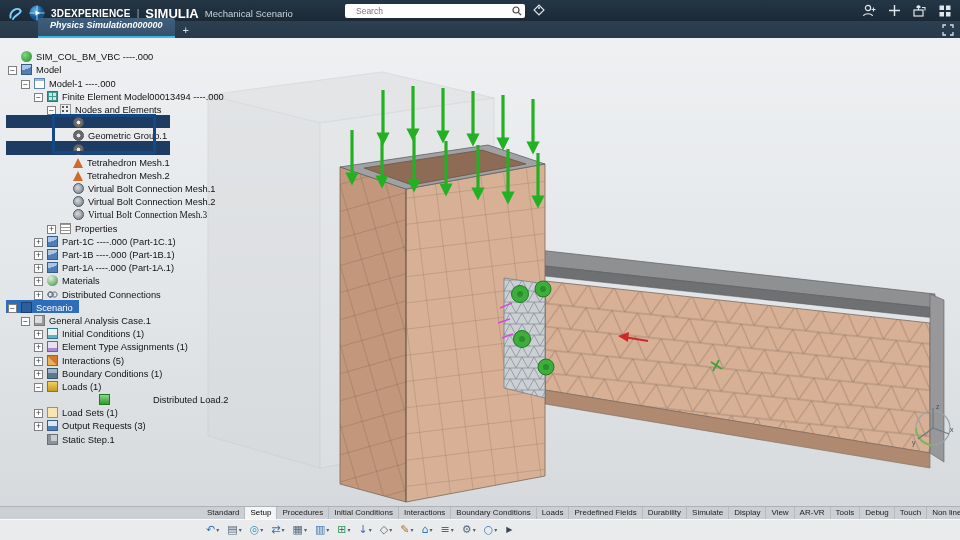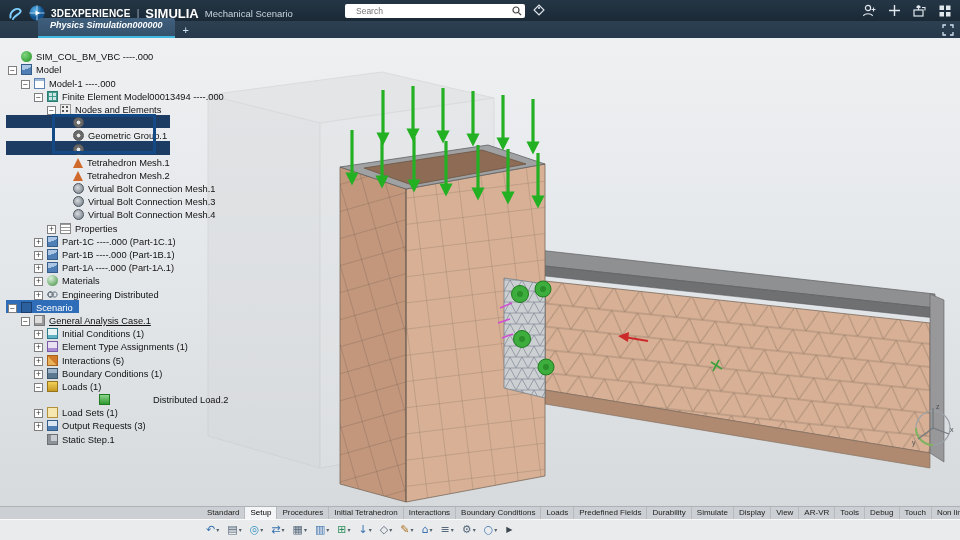--- a/index.html
+++ b/index.html
@@ -32,21 +32,21 @@
 
   
   .tree{position:absolute;left:6px;top:11px;z-index:5;width:330px}
   .trow{height:13.2px;display:flex;align-items:flex-end;white-space:nowrap;width:max-content;padding-right:6px}
   .trow .tlabel{font-size:9.3px;color:#111;margin-left:1px}
   .trow.sel{background:#1d3c63}
   .trow.sel .tlabel{color:#e8eef5}
   .tlabel.obsc{display:inline-block;width:76px;height:10px}
   .trow.selblue{background:#2f6db8}
   .trow.selblue .tlabel{color:#fff}
-  .und{text-decoration:underline}
+  .und{}
   .exp{flex:none;width:9px;height:9px;border:1px solid #7f7f7f;background:#fff;font-size:8.5px;line-height:7px;text-align:center;margin-right:4px;color:#333}
   .exp.ghostexp{visibility:hidden}
   .tico{flex:none;width:11px;height:11px;display:inline-block;margin-right:3px}
   .ic-product{background:radial-gradient(circle at 35% 35%,#7fd67f,#1f8f1f);border-radius:50%}
   .ic-model{background:linear-gradient(160deg,#aac6e4 0 45%,#4f7fb5 45%);border:1px solid #355d8a}
   .ic-doc{background:#fff;border:1px solid #5c85b5;box-shadow:inset 0 2px 0 #9db8d6}
   .ic-fem{background-image:linear-gradient(#3f9a8f 1px,transparent 1px),linear-gradient(90deg,#3f9a8f 1px,transparent 1px);background-size:4px 4px;background-color:#cfe6e2;border:1px solid #2c7a70}
   .ic-nodes{background-image:radial-gradient(#555 1px,transparent 1.4px);background-size:4px 4px;background-color:#eee;border:1px solid #999}
   .ic-group{background:radial-gradient(circle,#e8e8e8 28%,#6a6a6a 34%);border-radius:50%;border:1px solid #555}
   .ic-tetra{width:0;height:0;border-left:5.5px solid transparent;border-right:5.5px solid transparent;border-bottom:10px solid #d06a2c;background:transparent}
@@ -316,26 +316,26 @@
           <span class="tlabel">Tetrahedron Mesh.2</span>
         </div>
         <div class="trow" style="padding-left: 54px;">
           <span class="exp ghostexp">+</span>
           <span class="tico ic-bolt"></span>
           <span class="tlabel">Virtual Bolt Connection Mesh.1</span>
         </div>
         <div class="trow" style="padding-left: 54px;">
           <span class="exp ghostexp">+</span>
           <span class="tico ic-bolt"></span>
+          <span class="tlabel">Virtual Bolt Connection Mesh.2</span>
+        </div>
+        <div class="trow" style="padding-left: 54px; font-family: Liberation Serif, serif;">
+          <span class="exp ghostexp">+</span>
+          <span class="tico ic-bolt"></span>
           <span class="tlabel">Virtual Bolt Connection Mesh.3</span>
-        </div>
-        <div class="trow" style="padding-left: 54px;">
-          <span class="exp ghostexp">+</span>
-          <span class="tico ic-bolt"></span>
-          <span class="tlabel">Virtual Bolt Connection Mesh.4</span>
         </div>
         <div class="trow" style="padding-left: 41px;">
           <span class="exp">+</span>
           <span class="tico ic-props"></span>
           <span class="tlabel">Properties</span>
         </div>
         <div class="trow" style="padding-left: 28px;">
           <span class="exp">+</span>
           <span class="tico ic-part"></span>
           <span class="tlabel">Part-1C ----.000 (Part-1C.1)</span>
@@ -351,21 +351,21 @@
           <span class="tlabel">Part-1A ----.000 (Part-1A.1)</span>
         </div>
         <div class="trow" style="padding-left: 28px;">
           <span class="exp">+</span>
           <span class="tico ic-material"></span>
           <span class="tlabel">Materials</span>
         </div>
         <div class="trow" style="padding-left: 28px;">
           <span class="exp">+</span>
           <span class="tico ic-connect"></span>
-          <span class="tlabel">Engineering Distributed</span>
+          <span class="tlabel">Distributed Connections</span>
         </div>
         <div class="trow selblue" style="padding-left: 2px;">
           <span class="exp">−</span>
           <span class="tico ic-scenario"></span>
           <span class="tlabel">Scenario</span>
         </div>
         <div class="trow" style="padding-left: 15px;">
           <span class="exp">−</span>
           <span class="tico ic-case"></span>
           <span class="tlabel und">General Analysis Case.1</span>
@@ -417,21 +417,21 @@
         </div>
       </div>
 
     <div class="anno"></div>
   </div>
 
   <div class="ribbonTabs" id="ribbonTabs">
       <span class="rtab">Standard</span>
       <span class="rtab active">Setup</span>
       <span class="rtab">Procedures</span>
-      <span class="rtab">Initial Tetrahedron</span>
+      <span class="rtab">Initial Conditions</span>
       <span class="rtab">Interactions</span>
       <span class="rtab">Boundary Conditions</span>
       <span class="rtab">Loads</span>
       <span class="rtab">Predefined Fields</span>
       <span class="rtab">Durability</span>
       <span class="rtab">Simulate</span>
       <span class="rtab">Display</span>
       <span class="rtab">View</span>
       <span class="rtab">AR-VR</span>
       <span class="rtab">Tools</span>

